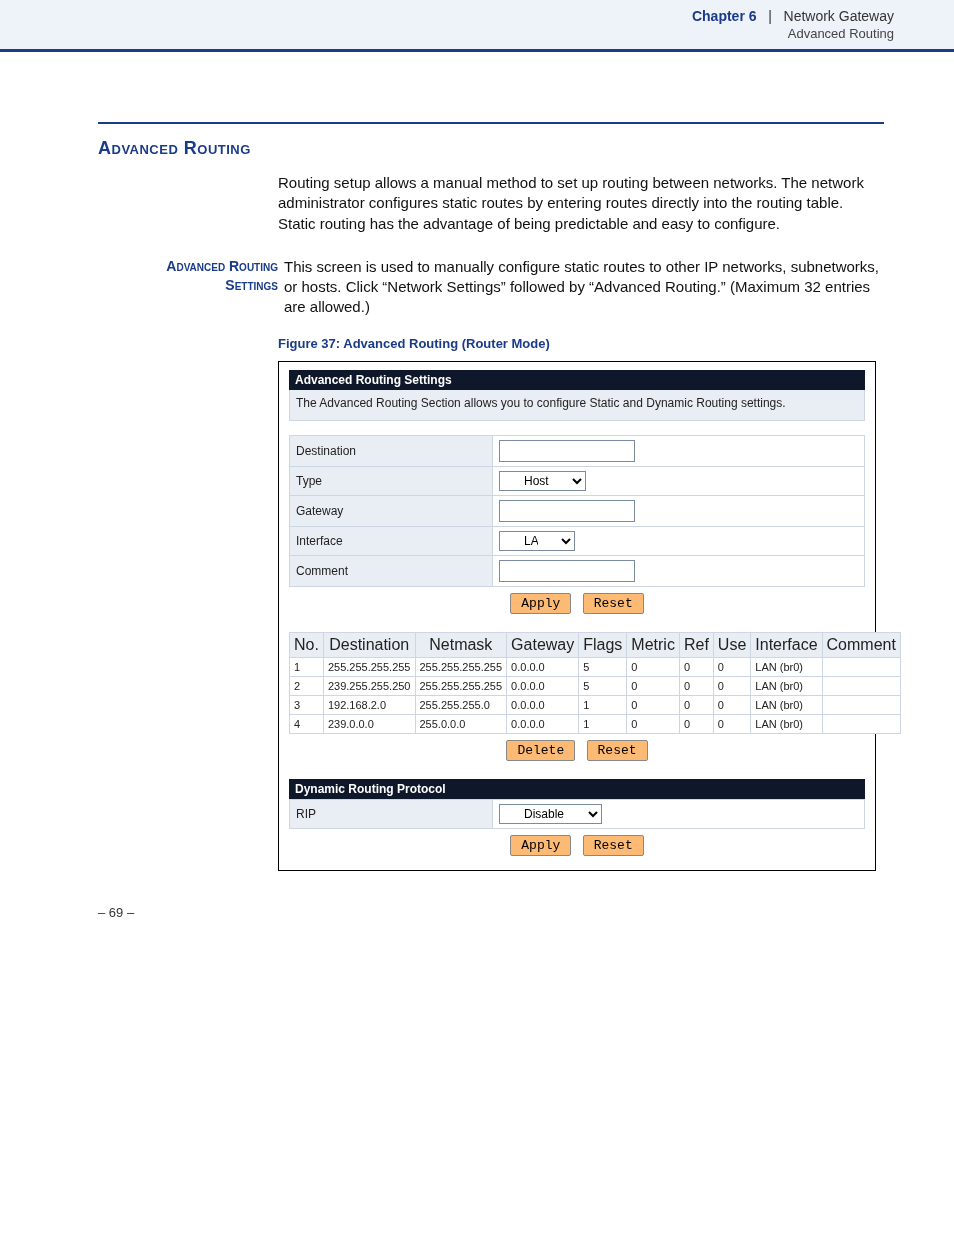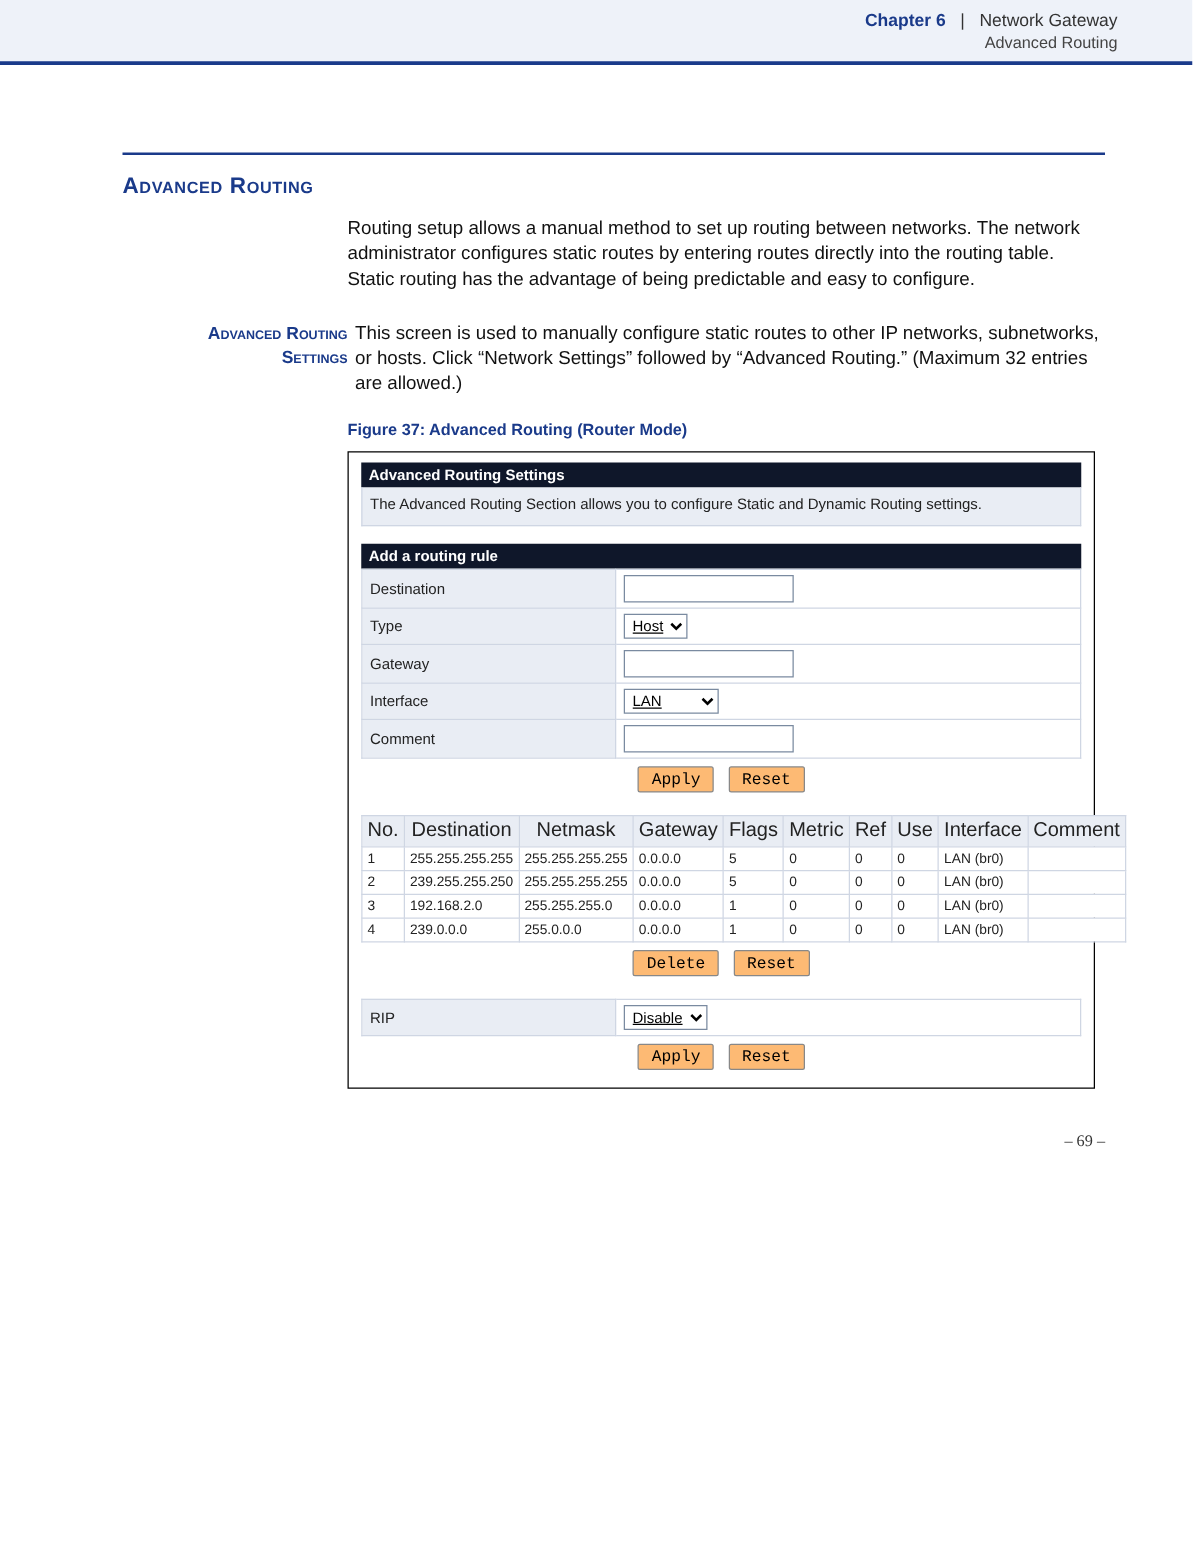--- a/index.html
+++ b/index.html
@@ -122,22 +122,21 @@
   .txt {
     border: 1px solid #7a8aa0;
     height: 18px;
     width: 130px;
     background: #fff;
   }
   .sel {
     border: 1px solid #7a8aa0;
     background: #fff;
     font-size: 12px;
-    padding: 1px 2px;
-    text-decoration: underline;
+    padding: 1px 20px;
   }
   .btnrow {
     text-align: center;
     margin: 6px 0 18px 0;
   }
   .btn {
     font-family: Liberation Mono, monospace;
     font-size: 13px;
     padding: 2px 10px;
     background: #fdba74;
@@ -158,25 +157,24 @@
     font-size: 16px;
   }
   table.routing td {
     border: 1px solid #cfd6e3;
     padding: 3px 4px;
     font-size: 11px;
     background: #fff;
     vertical-align: middle;
   }
   .pagenum {
-    text-align: right;
+    text-align: left;
     font-size: 13px;
     color: #333;
     margin-top: 34px;
-    font-family: Liberation Serif, serif;
   }
 </style>
 </head>
 <body>
 
 <div class="header-bar">
   <span class="chapter">Chapter 6</span>
   <span>&nbsp;&nbsp;|&nbsp;&nbsp;</span>
   <span>Network Gateway</span>
   <span class="sub">Advanced Routing</span>
@@ -196,21 +194,20 @@
     <div class="subsection-text">This screen is used to manually configure static routes to other IP networks, subnetworks, or hosts. Click “Network Settings” followed by “Advanced Routing.” (Maximum 32 entries are allowed.)</div>
   </div>
 
   <div class="figure-caption">Figure 37:  Advanced Routing (Router Mode)</div>
 
   <div class="screenshot">
 
     <div class="panel-title">Advanced Routing Settings</div>
     <div class="panel-desc">The Advanced Routing Section allows you to configure Static and Dynamic Routing settings.</div>
 
-    <div class="panel-title">Add a routing rule</div>
     <table class="form">
       <tbody>
           <tr>
         <td class="label">Destination</td>
         <td class="field"><input class="txt" type="text" style=""></td>
       </tr>
       <tr>
         <td class="label">Type</td>
         <td class="field">
           <select class="sel">
@@ -303,20 +300,21 @@
         <td>LAN (br0)</td>
         <td></td>
       </tr>
     </tbody>
       </table>
     <div class="btnrow">
       <button class="btn">Delete</button>
       <button class="btn">Reset</button>
     </div>
 
+    <div class="panel-title">Dynamic Routing Protocol</div>
     <table class="form">
       <tbody>
           <tr>
         <td class="label">RIP</td>
         <td class="field">
           <select class="sel">
             <option>Disable</option>
           </select>
         </td>
       </tr>

